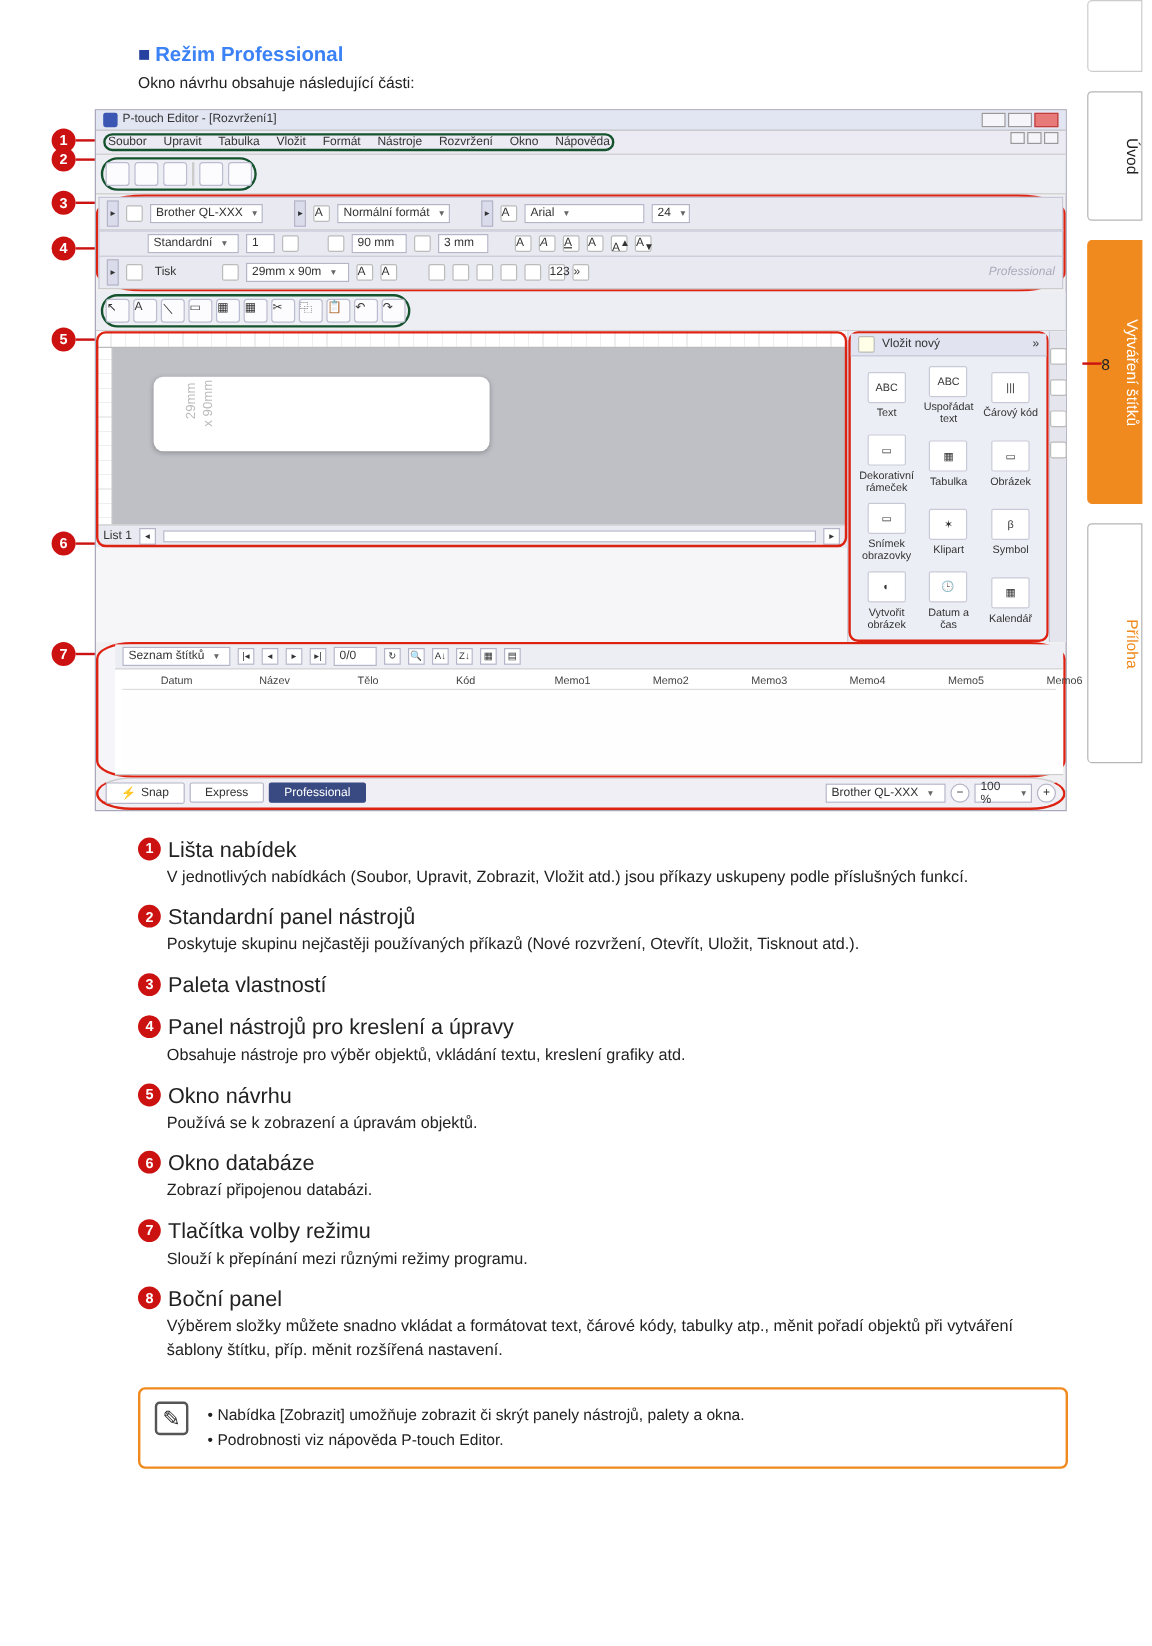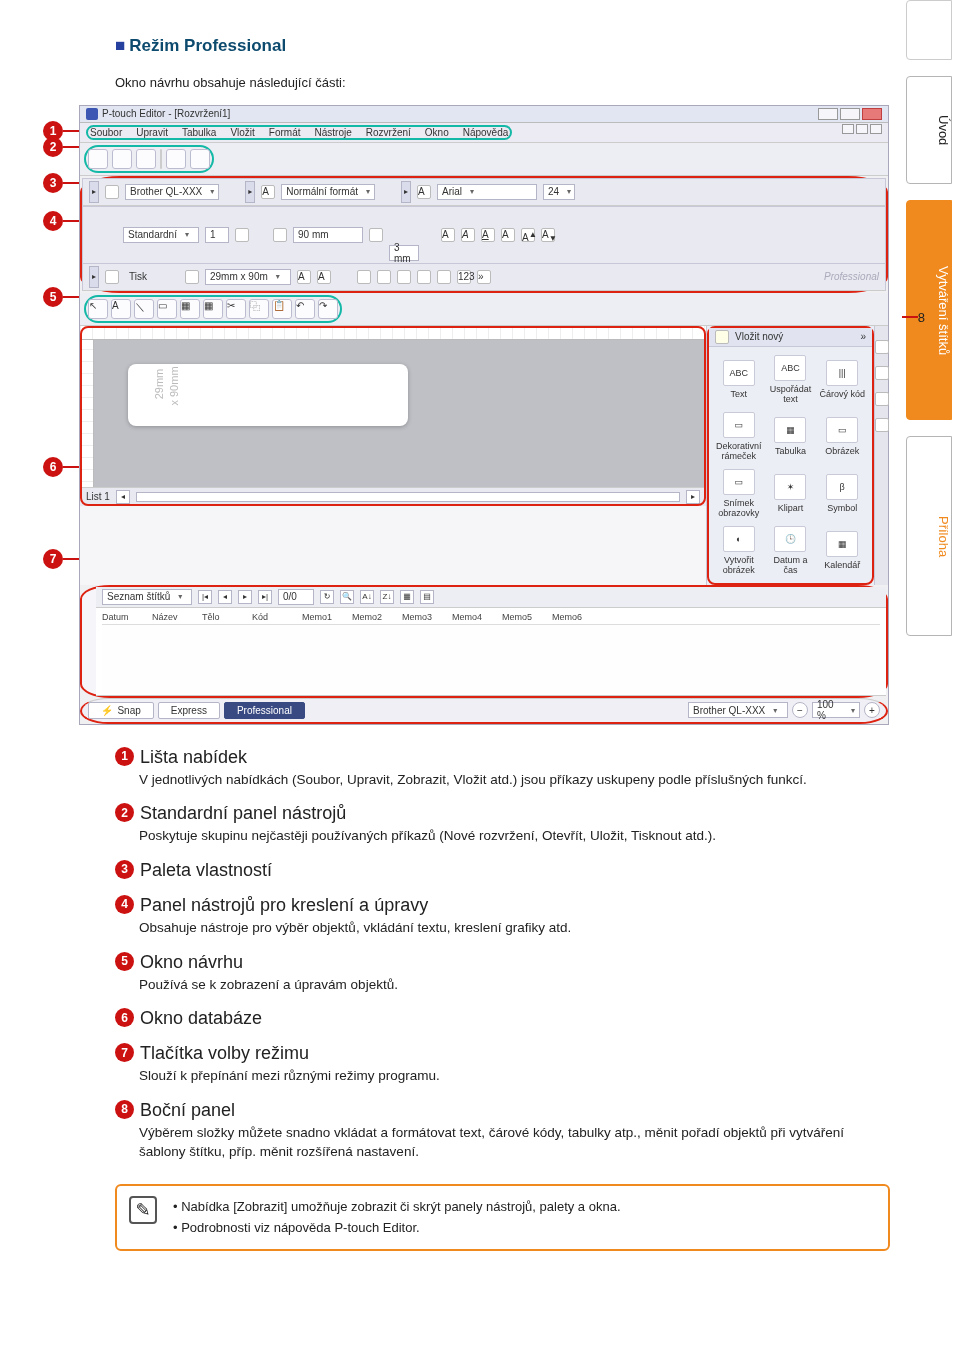--- a/index.html
+++ b/index.html
@@ -1,18 +1,18 @@
 <!DOCTYPE html>
 <html><head>
 <meta charset="utf-8">
 <style>
   * { box-sizing: border-box; margin: 0; padding: 0; }
   body { font-family: Arial, Helvetica, sans-serif; font-size: 13px; color: #222; background: #fff; width: 960px; }
   .page { padding: 36px 70px 0 115px; position: relative; min-height: 1372px; }
-  .section-h { color: #0c4a6e; font-size: 17px; font-weight: 600; margin-bottom: 18px; }
+  .section-h { color: #3b82f6; font-size: 17px; font-weight: 600; margin-bottom: 4px; }
   .section-h::before { content: "\25A0"; color: #2640a0; margin-right: 4px; }
   .lead { margin-bottom: 12px; line-height: 1.45; }
 
   
   .side-tabs { position: absolute; right: 0; top: 0; width: 54px; display: flex; flex-direction: column; gap: 16px; align-items: flex-start; }
   .side-tab { border: 1px solid #b5b5b5; width: 46px; padding: 38px 0; writing-mode: vertical-rl; text-align: center; font-size: 13px; border-radius: 4px 0 0 4px; }
   .side-tab.orange { background: #f08a1e; color: #fff; border-color: #f08a1e; height: 220px;}
   .side-tab.empty { border: 1px solid #ccc; height: 60px; padding:0; }
   .side-tab.low  { color: #f08a1e; height: 200px; }
 
@@ -26,21 +26,21 @@
 
   .app { background:#f0eff2; border:1px solid #a8a8ba; font-size:10px; color:#333; width:100%; }
   .app-title { background: #e2e6f2; padding:2px 6px; display:flex; align-items:center; gap:4px; border-bottom:1px solid #bbb;}
   .app-title .appicon { width:12px;height:12px;background:#3b56b3;border-radius:2px; }
   .winbtns { margin-left:auto; display:flex; gap:2px; }
   .winbtns span { border:1px solid #999; background:#f6f6fa;width:20px;height:12px; }
   .winbtns .close { background:#e87979; border-color:#c04040;}
   .menubar { background:#eceaf2; padding: 2px 6px; display:flex; gap:14px; border-bottom:1px solid #ccc; position:relative;}
   .menubar .inner-win { position:absolute;right:6px;top:1px;display:flex;gap:2px; }
   .menubar .inner-win span { width:12px;height:10px;border:1px solid #999;background:#f6f6fa;}
-  .oval-red { border:2px solid #14b8a6; border-radius:16px; padding:0 2px; }
+  .oval-red { border:2px solid #14532d; border-radius:16px; padding:0 2px; }
 
   .stdtoolbar { background:#edeef4; padding:2px 4px; display:flex; gap:6px; border-bottom:1px solid #ccc; align-items:center;}
   .tbtn { width:20px;height:20px;border:1px solid #bcbcd0;background:#fcfcff;border-radius:3px; }
 
   .prop-palette { background:#e9eaf1;border:1px solid #c7c7d8; display:flex; gap:6px; padding:2px 6px;align-items:center;flex-wrap:wrap; border-bottom:1px solid #ccc;}
   .fld { border:1px solid #b5b5c8; background:#fff; padding:1px 4px; height:16px;font-size:10px;display:inline-flex;align-items:center; gap:4px;}
   .dd::after{content:"\25BE";font-size:8px;color:#666;margin-left:4px;}
   .ico-sm{ width:14px;height:14px;border:1px solid #bbb;background:#fff;border-radius:2px; }
   .arrow-exp{width:10px;height:22px;background:#dadceb;border:1px solid #b5b5c8;display:flex;align-items:center;justify-content:center;font-size:8px;}
   .oval-row { border:2px solid #d21; border-radius: 30px/14px; padding: 2px 2px;}
@@ -64,21 +64,21 @@
   .side-cell{display:flex;flex-direction:column;align-items:center;justify-content:center;padding:4px 2px;font-size:9px;text-align:center;gap:3px;}
   .side-cell .sbx{width:32px;height:26px;border:1px solid #c9cad8;background:#fff;border-radius:2px;display:flex;align-items:center;justify-content:center;}
   .vscroll{width:14px;background:#e5e5ee;border-left:1px solid #c7c7d8;display:flex;flex-direction:column;align-items:center;gap:12px;padding-top:14px;}
   .vscroll .ico-sm{height:14px;}
 
   .dbwin{background:#f6f6fa;border-top:1px solid #bbb;padding-left:14px;}
   .dbhead{background:#edeef4;padding:2px 6px;display:flex;align-items:center;gap:6px;border-bottom:1px solid #ccc;}
   .dbnav{width:14px;height:14px;border:1px solid #b5b5c8;background:#fff;display:flex;align-items:center;justify-content:center;font-size:8px;}
   .dbgrid{background:#fff;padding:2px 6px;border-bottom:1px solid #ccc;font-size:9px;}
   .dbcols{display:flex;gap:6px;border-bottom:1px solid #ddd;padding:2px 0;color:#444;}
-  .dbcols span{min-width:44px;}
+  .dbcols span{min-width:44px;margin-left:32px;}
   .dbblank{height:68px;background:#fefeff;}
 
   .modebar{background:#efeff5;padding:3px 6px;display:flex;gap:4px;align-items:center;border-top:1px solid #ccc;}
   .modebtn{padding:2px 12px;border:1px solid #b5b5c8;background:#fff;font-size:10px;border-radius:2px;display:flex;align-items:center;gap:4px;}
   .modebtn.sel{background:#394a82;color:#fff;border-color:#394a82;}
   .zoomgrp{margin-left:auto;display:flex;align-items:center;gap:4px;}
   .rnd{width:16px;height:16px;border:1px solid #b5b5c8;background:#fff;border-radius:50%;display:flex;align-items:center;justify-content:center;font-size:10px;}
 
   
   .legend { margin-top: 22px; }
@@ -202,23 +202,23 @@
         <span class="ico-sm">A</span>
         <span class="fld dd" style="width:100px;">Arial</span>
         <span class="fld dd" style="width:32px;">24</span>
       </div>
       <div class="prop-palette" style="border-bottom:none;padding-left:40px;">
         <span class="fld dd" style="width:76px;">Standardní</span>
         <span class="fld" style="width:24px;">1</span>
         <span class="ico-sm"></span>
         <span style="width:12px;"></span>
         <span class="ico-sm"></span>
-        <span class="fld" style="width:70px;">90 mm</span>
-        <span class="ico-sm"></span>
-        <span class="fld" style="width:30px;margin-top:36px;">3 mm</span>
+        <span class="fld" style="width:46px;">90 mm</span>
+        <span class="ico-sm"></span>
+        <span class="fld" style="width:42px;">3 mm</span>
         <span style="width:10px;"></span>
         <span class="ico-sm">A</span>
         <span class="ico-sm"><i>A</i></span>
         <span class="ico-sm"><u>A</u></span>
         <span class="ico-sm">A</span>
         <span class="ico-sm">A<sup>▲</sup></span>
         <span class="ico-sm">A<sub>▼</sub></span>
       </div>
       <div class="prop-palette">
         <span class="arrow-exp">▸</span>
@@ -424,20 +424,21 @@
           <span class="circ">5</span>
           <span class="hd">Okno návrhu</span>
         </div>
         <div class="txt">Používá se k zobrazení a úpravám objektů.</div>
       </div>
       <div class="item">
         <div class="row">
           <span class="circ">6</span>
           <span class="hd">Okno databáze</span>
         </div>
+        <div class="txt">Zobrazí připojenou databázi.</div>
       </div>
       <div class="item">
         <div class="row">
           <span class="circ">7</span>
           <span class="hd">Tlačítka volby režimu</span>
         </div>
         <div class="txt">Slouží k přepínání mezi různými režimy programu.</div>
       </div>
       <div class="item">
         <div class="row">

